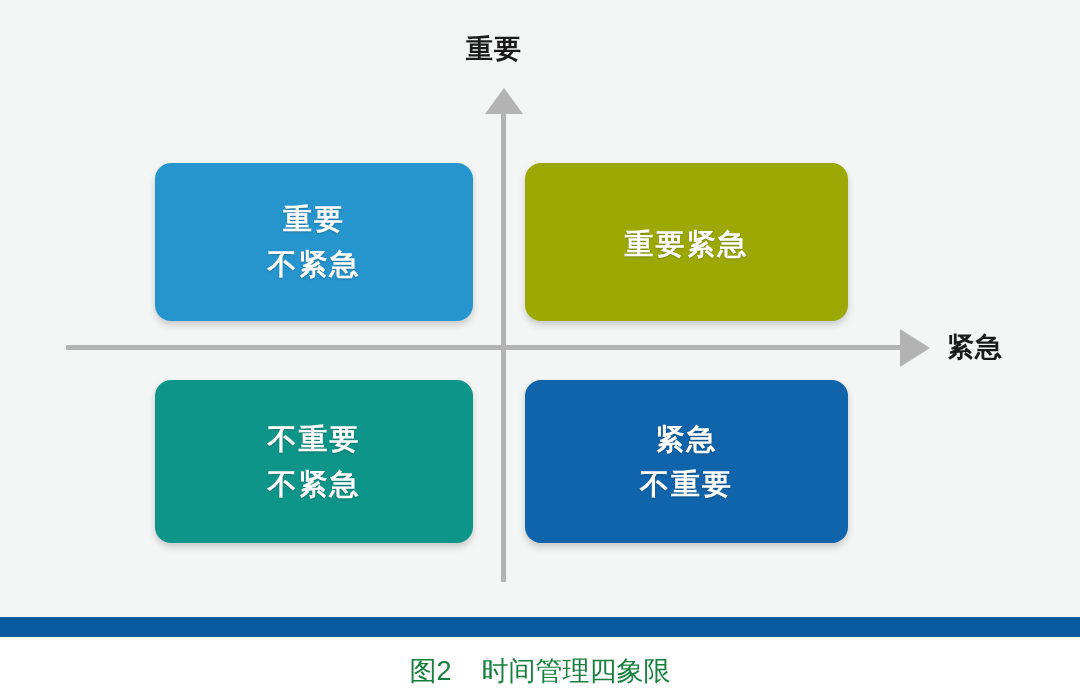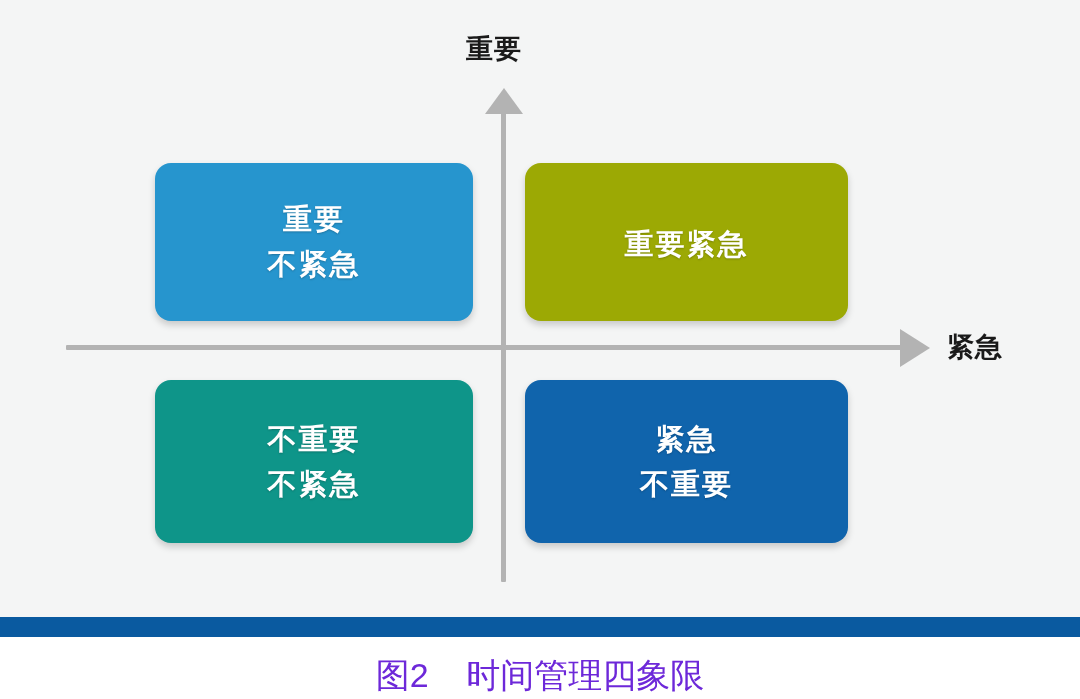--- a/index.html
+++ b/index.html
@@ -172,22 +172,22 @@
     background: #0a5aa0;
   }
 
   
   #figure-caption {
     position: absolute;
     left: 0;
     top: 655px;
     width: 1080px;
     text-align: center;
-    color: #6d28d9;
-    font-size: 34px;
+    color: #15803d;
+    font-size: 27px;
     line-height: 1.2;
     white-space: pre;
   }
 </style>
 </head>
 <body>
 
 <div id="page">
 
   <div id="diagram-canvas">

